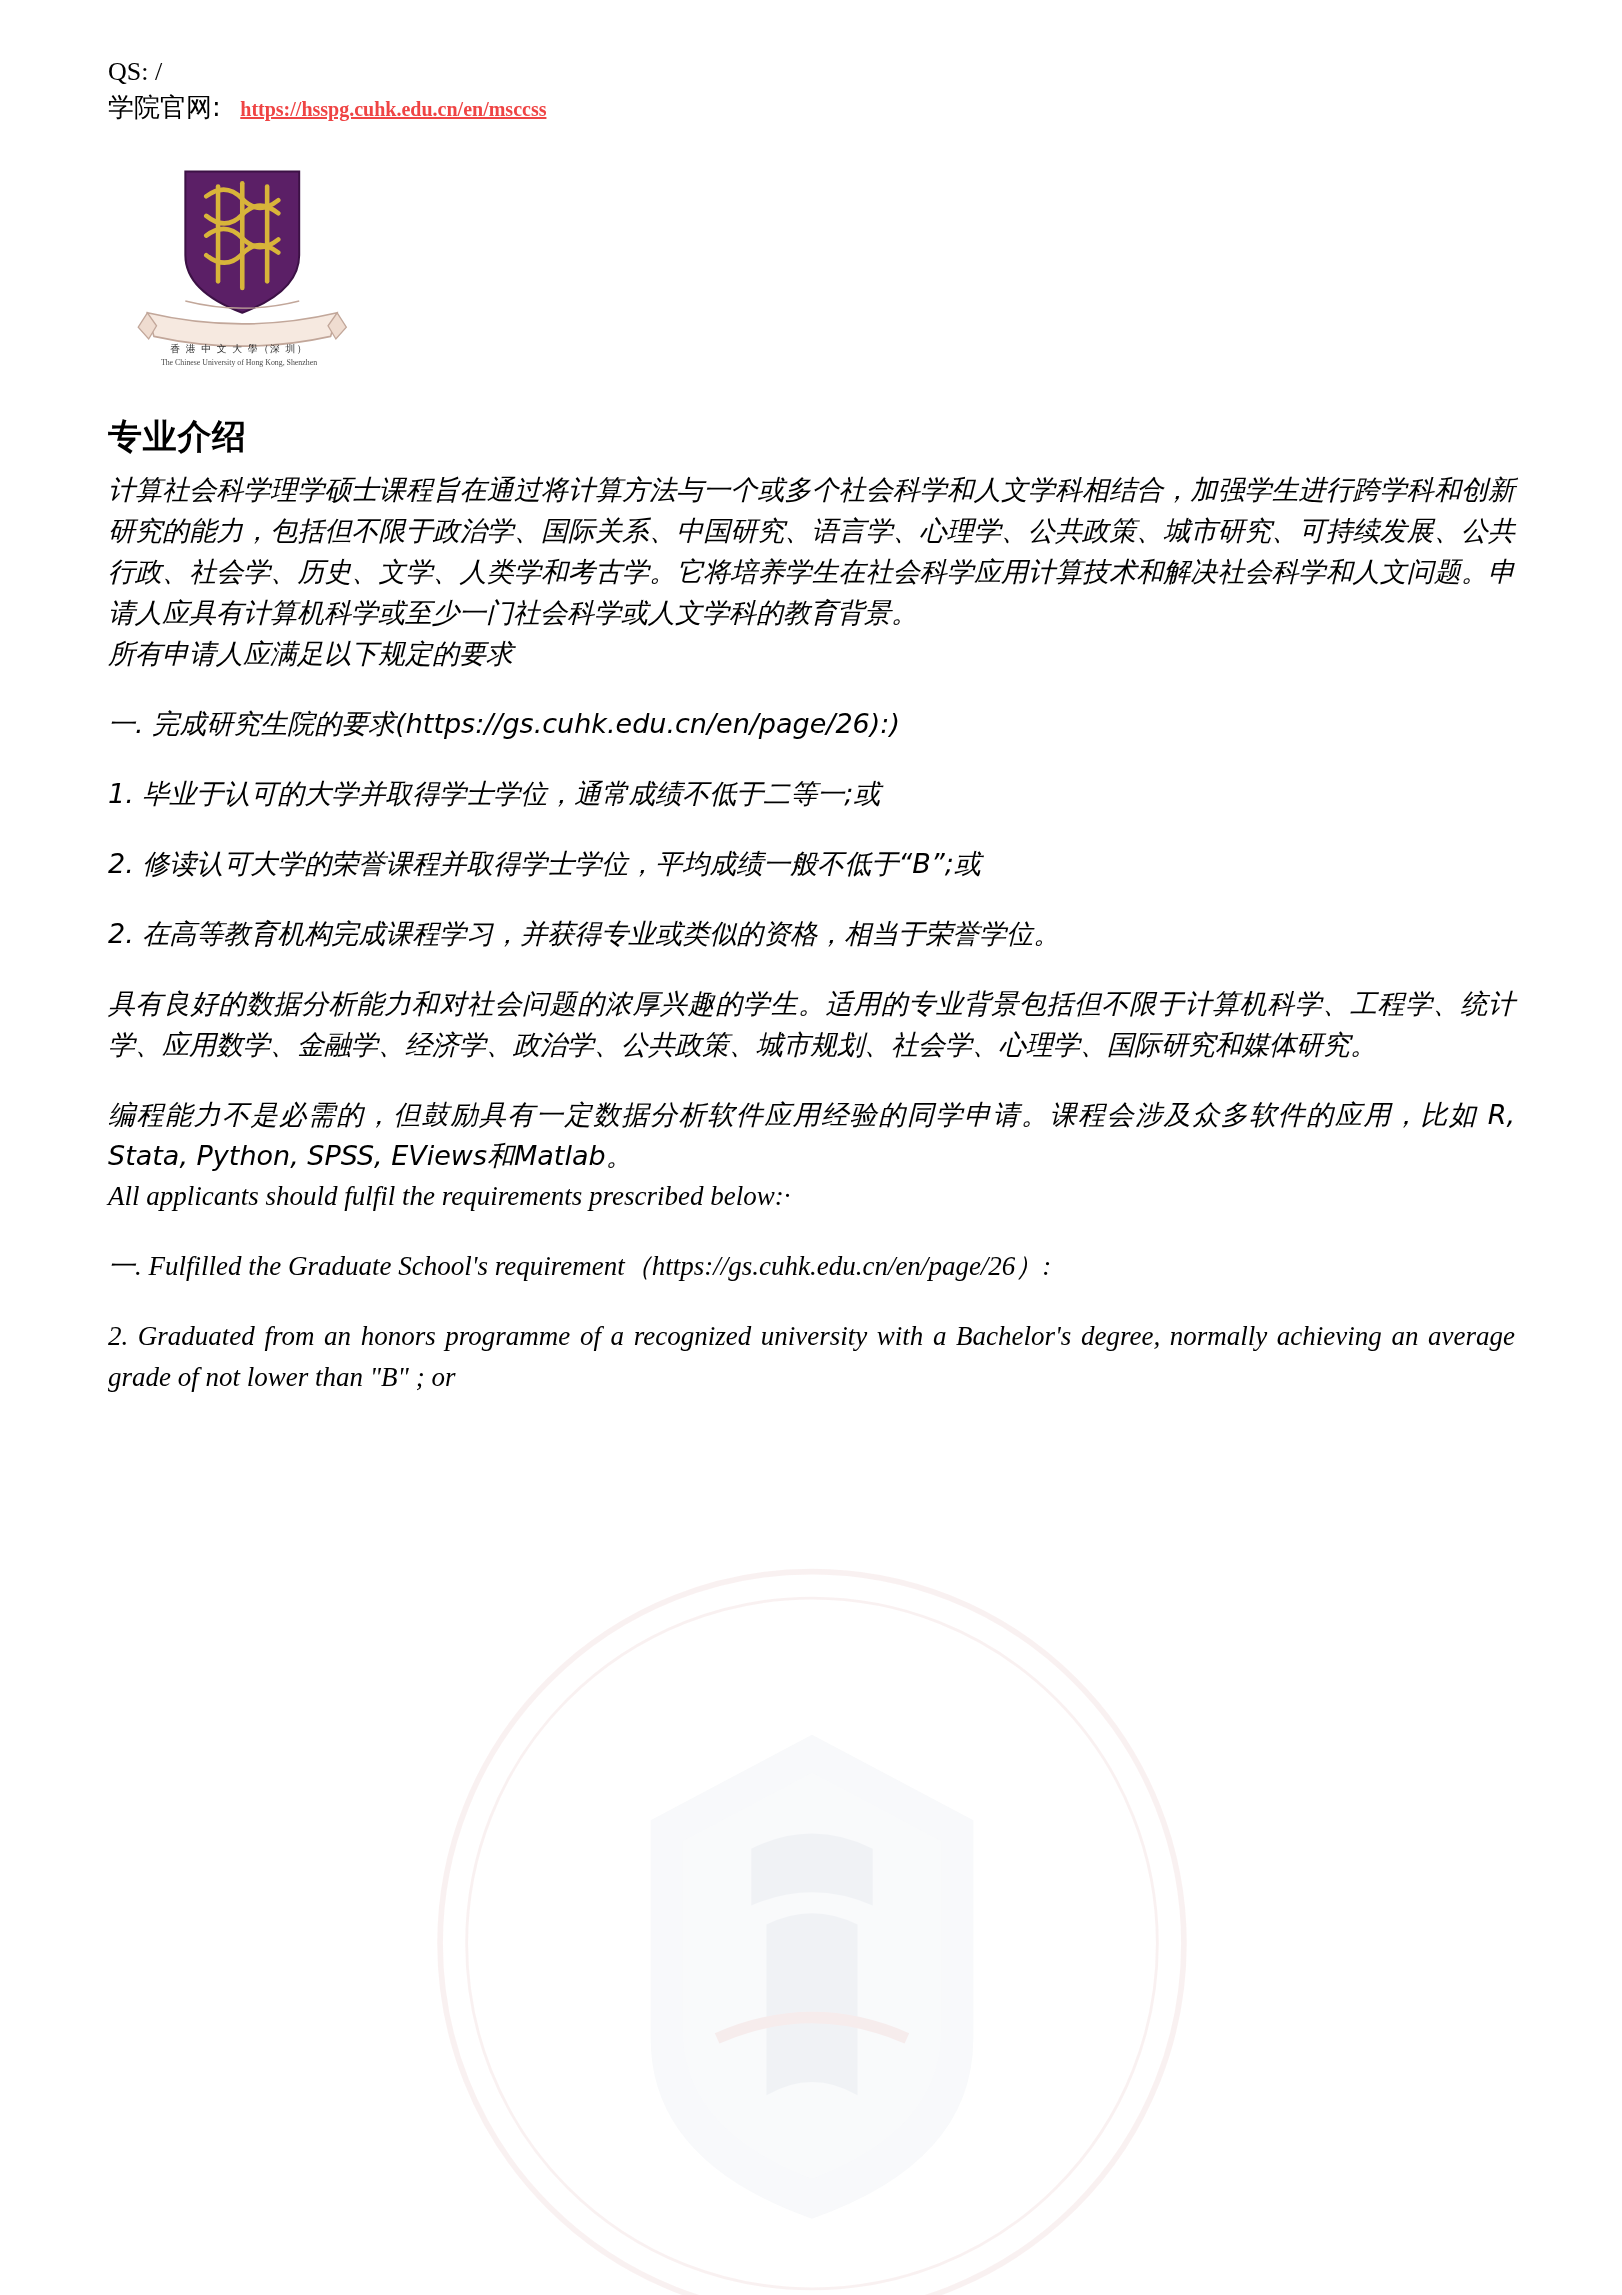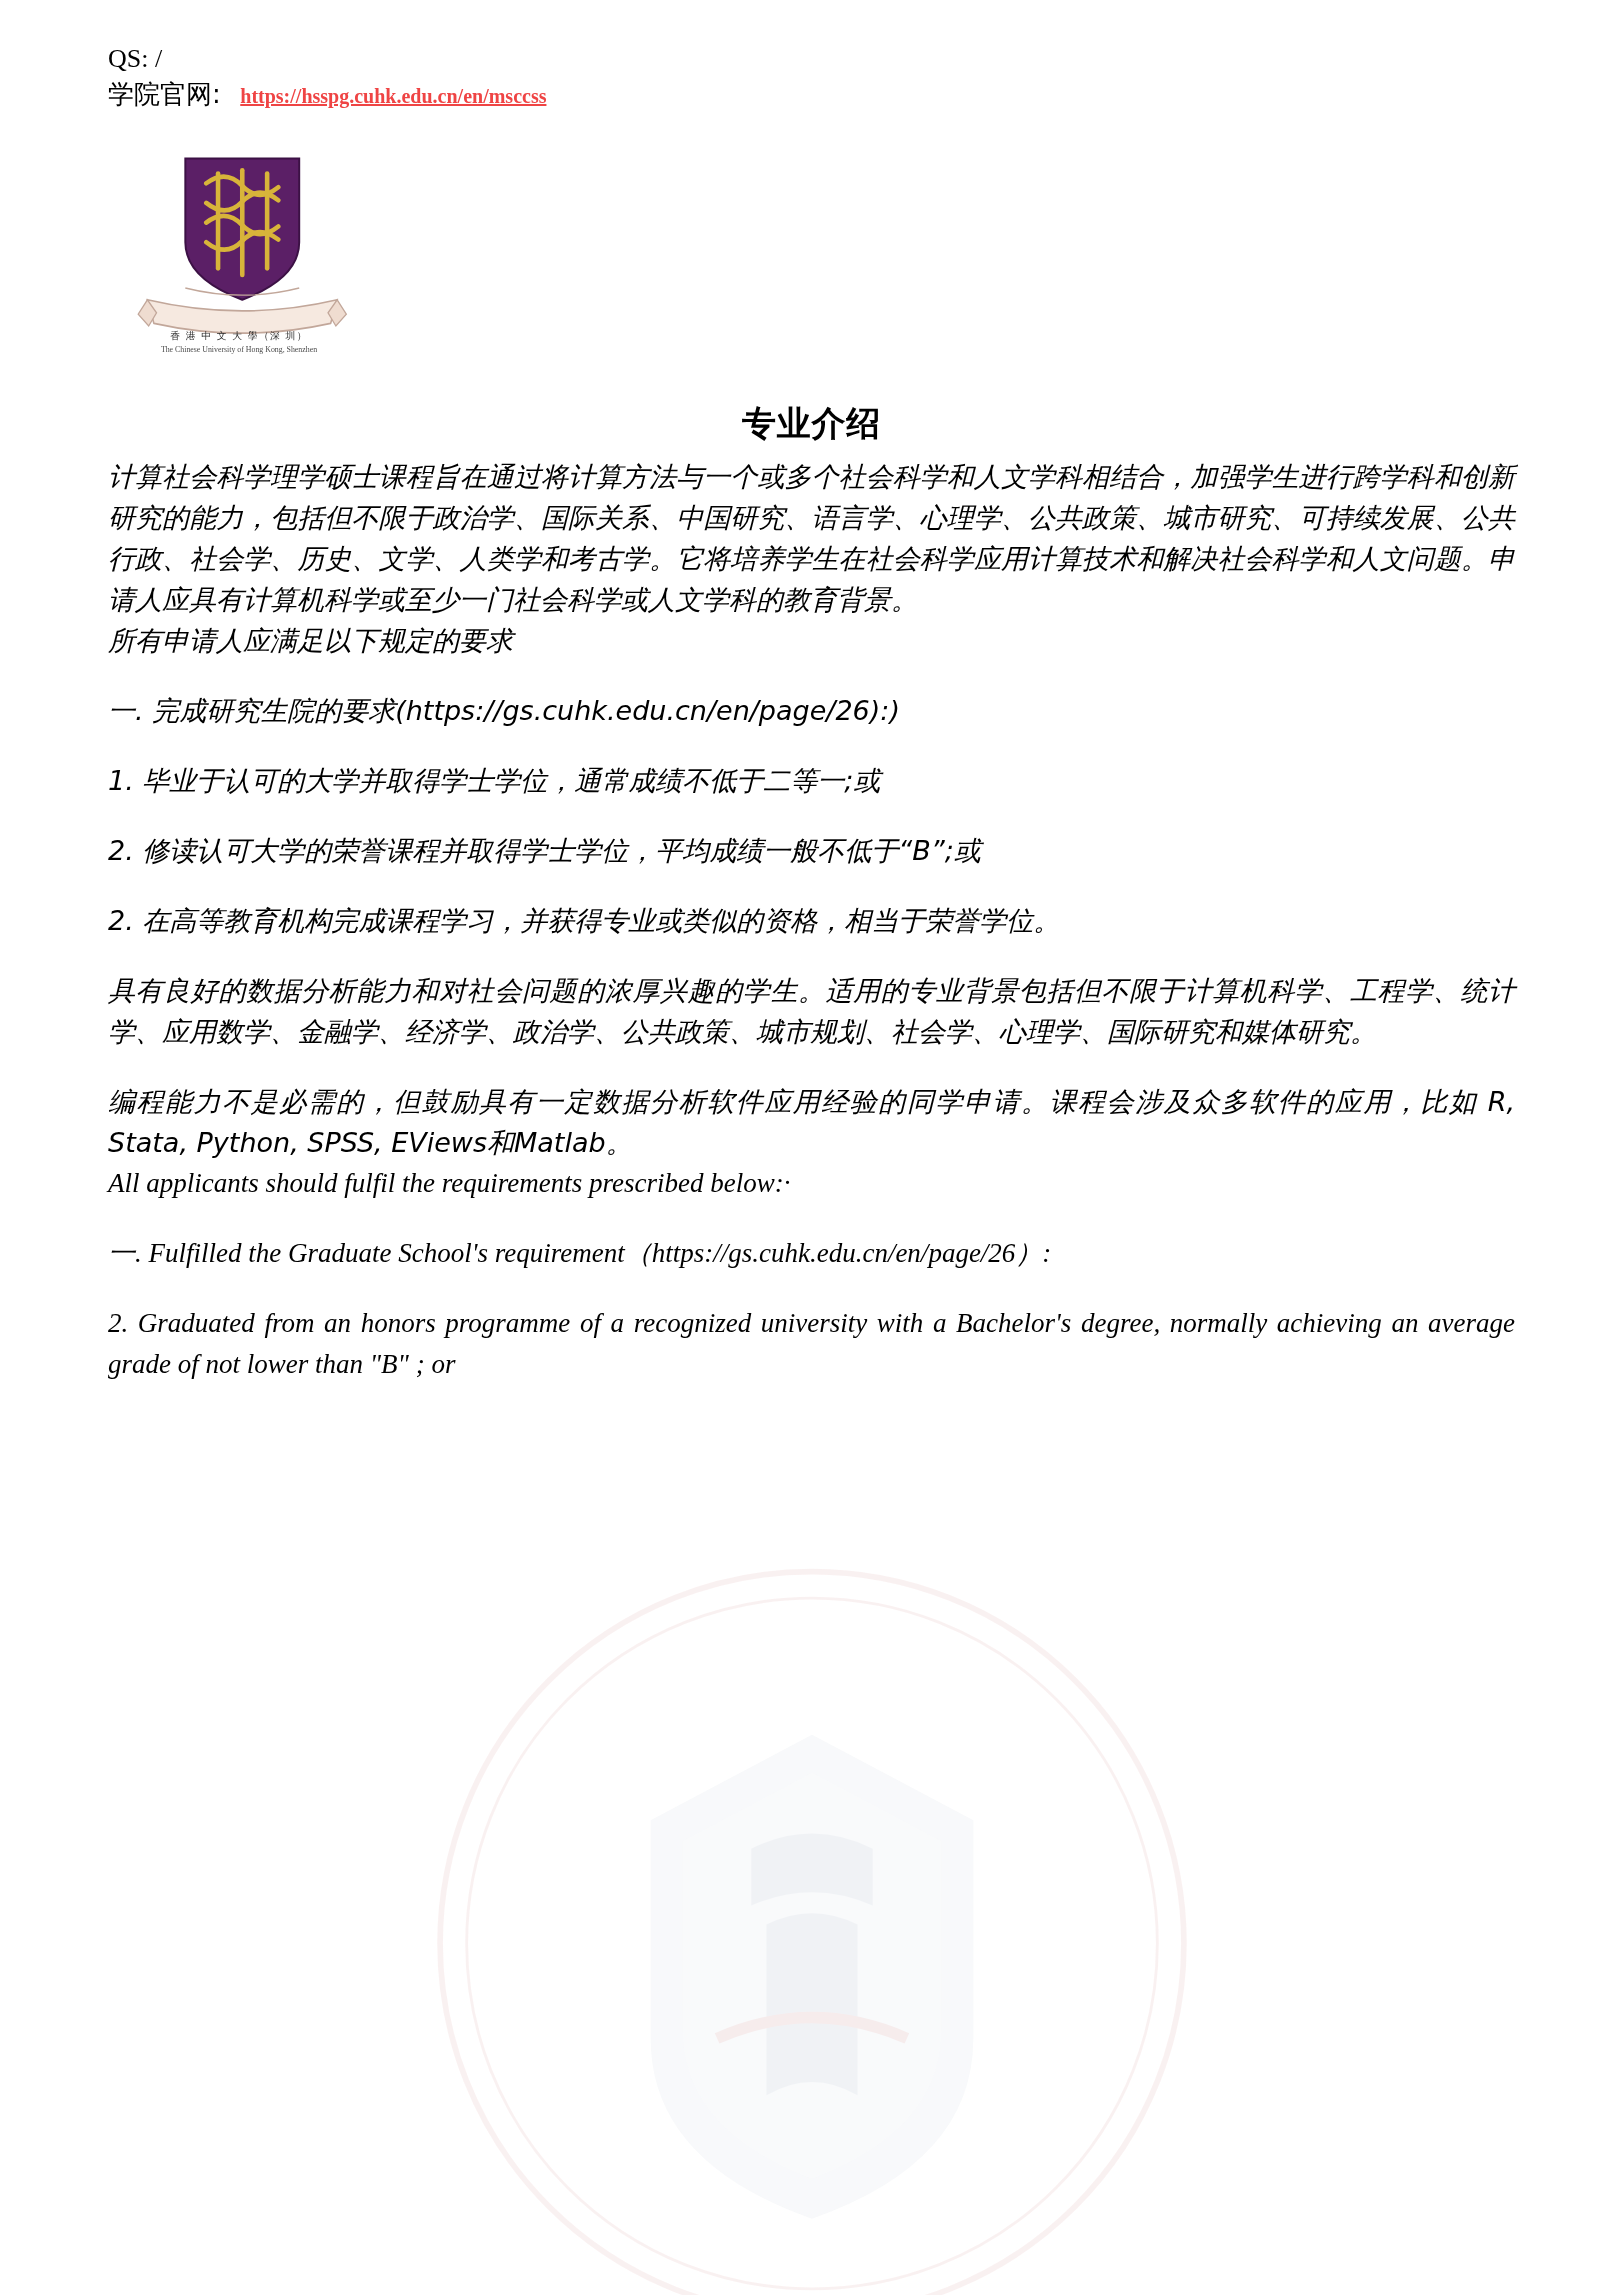--- a/index.html
+++ b/index.html
@@ -11,21 +11,21 @@
     width: 1623px;
     height: 2295px;
     position: relative;
     font-family: "Liberation Serif", serif;
     color: #000000;
     overflow: hidden;
   }
   .page {
     position: absolute;
     inset: 0;
-    padding: 41px 108px 0 108px;
+    padding: 54px 108px 0 108px;
     box-sizing: border-box;
   }
 
   
   .watermark {
     position: absolute;
     left: 50%;
     top: 1564px;
     transform: translateX(-50%);
     width: 759px;
@@ -56,21 +56,20 @@
     margin-top: 31px;
     margin-bottom: 16px;
     width: 262px;
   }
 
   h2.section-title {
     font-size: 34px;
     font-weight: bold;
     margin: 39px 0 9.2px 0;
     letter-spacing: 0.7px;
-    text-align: center;
   }
 
   p.body-text {
     font-size: 27px;
     line-height: 1.52;
     margin: 0 0 0 0;
     text-align: justify;
     text-justify: inter-ideograph;
     font-style: italic;
   }

